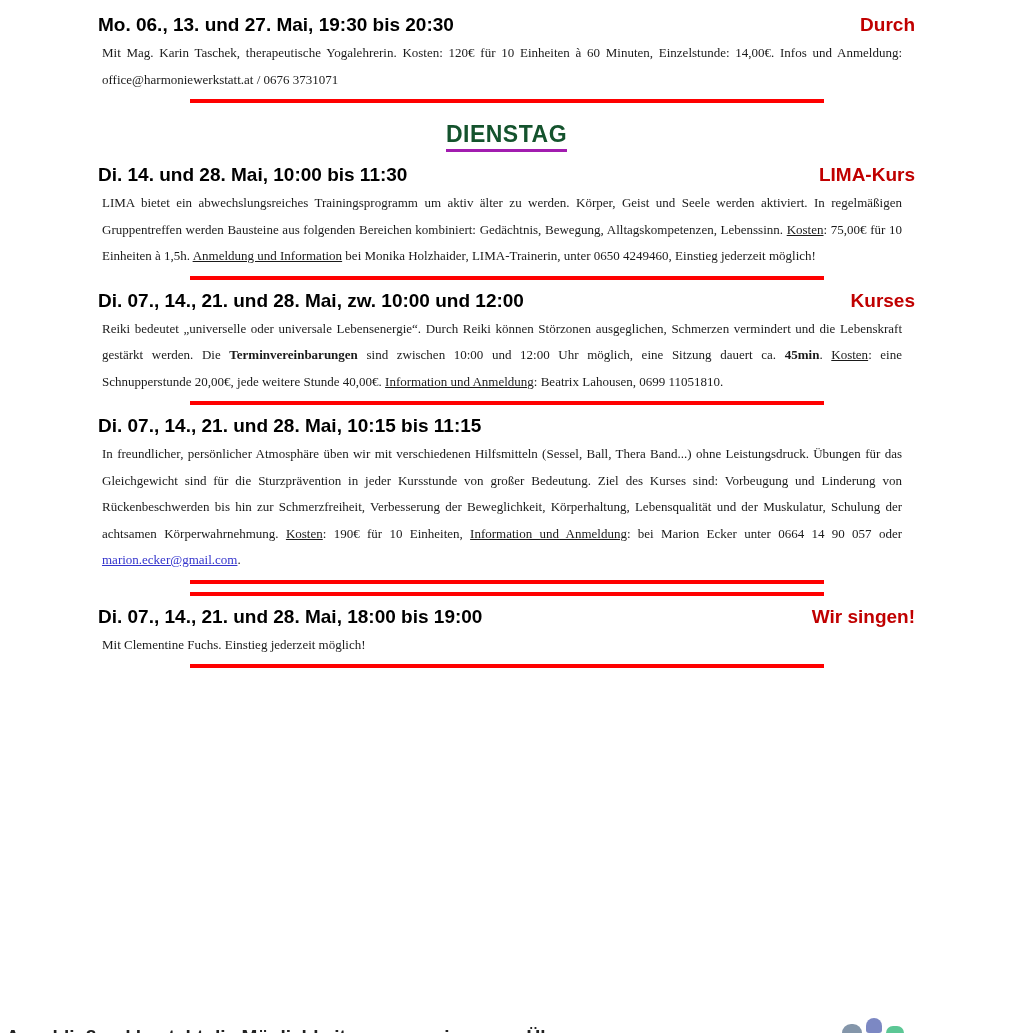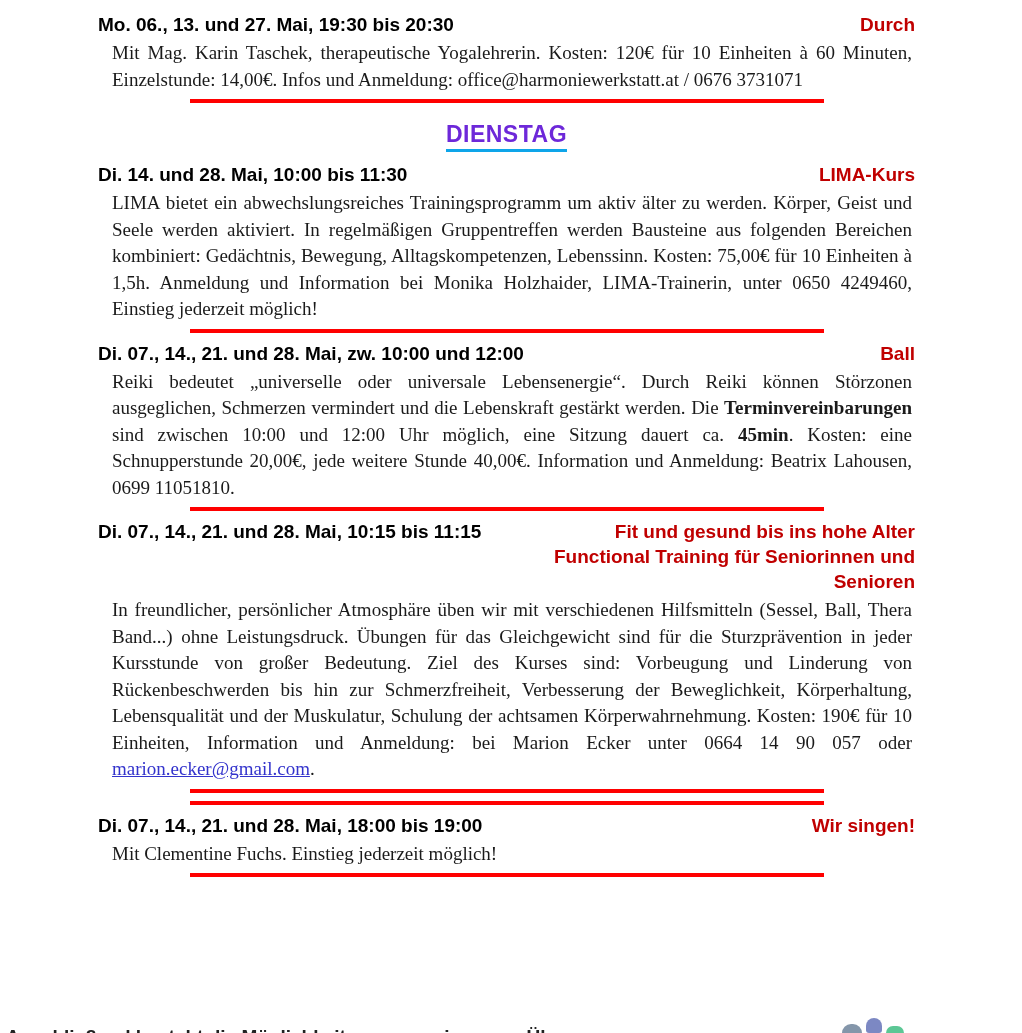--- a/index.html
+++ b/index.html
@@ -15,40 +15,40 @@
     font-family:"Liberation Sans", sans-serif;
     font-weight:bold; font-size:19px; line-height:25px;
     margin-bottom:3px;
     gap:47px;
   }
   .event-date { color:#000000; white-space:nowrap; padding-right:12px; }
   .event-title { color:#c00000; text-align:right; max-width:60%; }
   .event-title .t2 { display:block; }
 
   .body-text {
-    margin-left:14px; width:800px;
-    font-size:19px; line-height:26.5px; color:#1a1a1a;
+    margin-left:4px; width:800px;
+    font-size:13px; line-height:26.5px; color:#1a1a1a;
     text-align:left;
   }
   .body-text.justify { text-align:justify; text-justify:inter-word; }
   .body-text .b { font-weight:bold; }
-  .body-text .u { }
+  .body-text .u { text-decoration:underline; }
   .body-text a.link { color:#3333cc; text-decoration:underline; cursor:pointer; }
 
   .rule {
     width:634px; height:4px; background:#ff0000;
     margin:6px auto 8px auto; border:none;
   }
 
   .day-heading-wrap { text-align:center; margin:18px 0 10px 0; }
   .day-heading {
     display:inline-block;
     font-family:"Liberation Sans", sans-serif;
     font-weight:bold; font-size:23px; letter-spacing:0.5px;
-    color:#6d28d9; border-bottom:3px solid #0ea5e9; padding-bottom:1px;
+    color:#14532d; border-bottom:3px solid #a21caf; padding-bottom:1px;
   }
 
   .footer-clip {
     position:absolute; left:6px; bottom:0; width:560px; height:7px;
     overflow:hidden;
   }
   .footer-clip .clipped-line {
     font-family:"Liberation Sans", sans-serif; font-weight:bold;
     font-size:19px; line-height:22px; color:#222; white-space:nowrap;
   }
@@ -82,33 +82,29 @@
       <span class="event-date">Di. 14. und 28. Mai, 10:00 bis 11:30</span>
       <span class="event-title"><span class="t1">LIMA-Kurs</span></span>
     </div>
     <p class="body-text justify"><span>LIMA bietet ein abwechslungsreiches Trainingsprogramm um aktiv älter zu werden. Körper, Geist und Seele werden aktiviert. In regelmäßigen Gruppentreffen werden Bausteine aus folgenden Bereichen kombiniert: Gedächtnis, Bewegung, Alltagskompetenzen, Lebenssinn. </span><span class="u">Kosten</span><span>: 75,00€ für 10 Einheiten à 1,5h. </span><span class="u">Anmeldung und Information</span><span> bei Monika Holzhaider, LIMA-Trainerin, unter 0650 4249460, Einstieg jederzeit möglich!</span></p>
     <div class="rule"></div>
   </div>
 
   <div class="section">
     <div class="section-head">
       <span class="event-date">Di. 07., 14., 21. und 28. Mai, zw. 10:00 und 12:00</span>
-      <span class="event-title"><span class="t1">Ball</span></span>
+      <span class="event-title"><span class="t1">Kurses</span></span>
     </div>
     <p class="body-text justify"><span>Reiki bedeutet „universelle oder universale Lebensenergie“. Durch Reiki können Störzonen ausgeglichen, Schmerzen vermindert und die Lebenskraft gestärkt werden. Die </span><span class="b">Terminvereinbarungen</span><span> sind zwischen 10:00 und 12:00 Uhr möglich, eine Sitzung dauert ca. </span><span class="b">45min</span><span>. </span><span class="u">Kosten</span><span>: eine Schnupperstunde 20,00€, jede weitere Stunde 40,00€. </span><span class="u">Information und Anmeldung</span><span>: Beatrix Lahousen, 0699 11051810.</span></p>
     <div class="rule"></div>
   </div>
 
   <div class="section">
     <div class="section-head">
       <span class="event-date">Di. 07., 14., 21. und 28. Mai, 10:15 bis 11:15</span>
-      <span class="event-title">
-        <span class="t1">Fit und gesund bis ins hohe Alter</span>
-        <span class="t2">Functional Training für Seniorinnen und Senioren</span>
-      </span>
     </div>
     <p class="body-text justify"><span>In freundlicher, persönlicher Atmosphäre üben wir mit verschiedenen Hilfsmitteln (Sessel, Ball, Thera Band...) ohne Leistungsdruck. Übungen für das Gleichgewicht sind für die Sturzprävention in jeder Kursstunde von großer Bedeutung. Ziel des Kurses sind: Vorbeugung und Linderung von Rückenbeschwerden bis hin zur Schmerzfreiheit, Verbesserung der Beweglichkeit, Körperhaltung, Lebensqualität und der Muskulatur, Schulung der achtsamen Körperwahrnehmung. </span><span class="u">Kosten</span><span>: 190€ für 10 Einheiten, </span><span class="u">Information und Anmeldung</span><span>: bei Marion Ecker unter 0664 14 90 057 oder </span><a class="link" href="#">marion.ecker@gmail.com</a><span>.</span></p>
     <div class="rule"></div>
   </div>
 
   <div class="section">
     <div class="rule"></div>
   </div>
 
   <div class="section">

